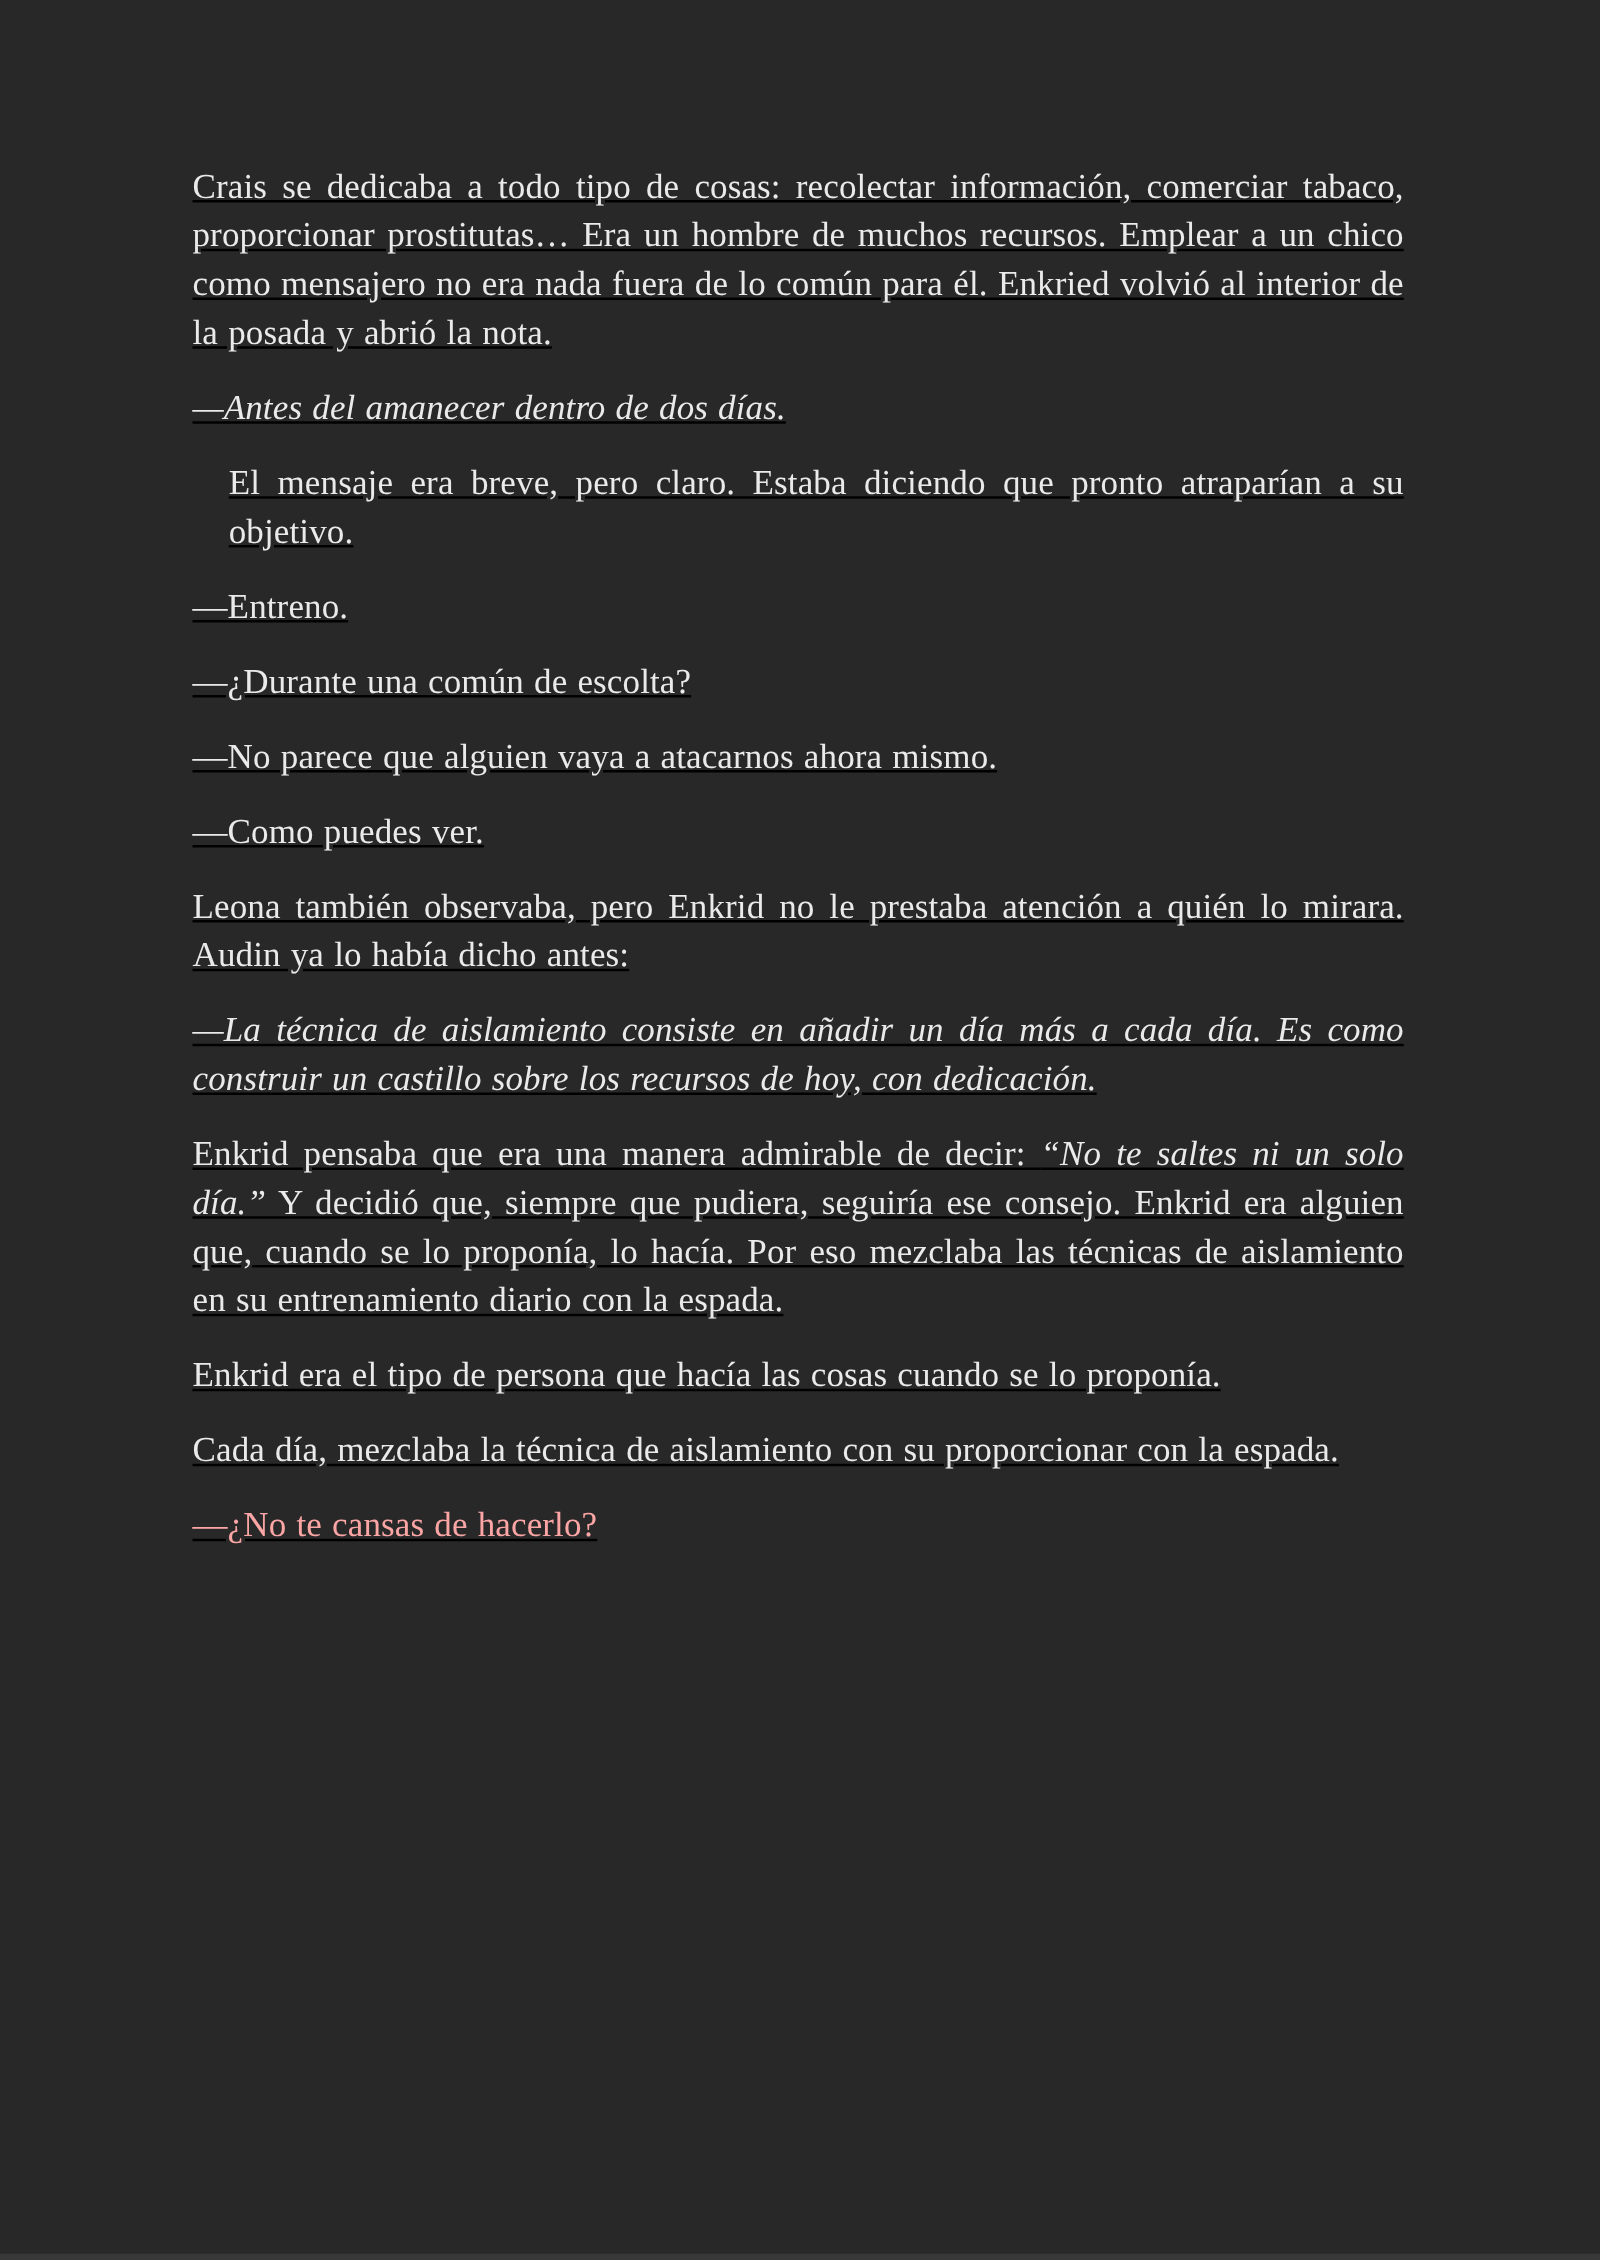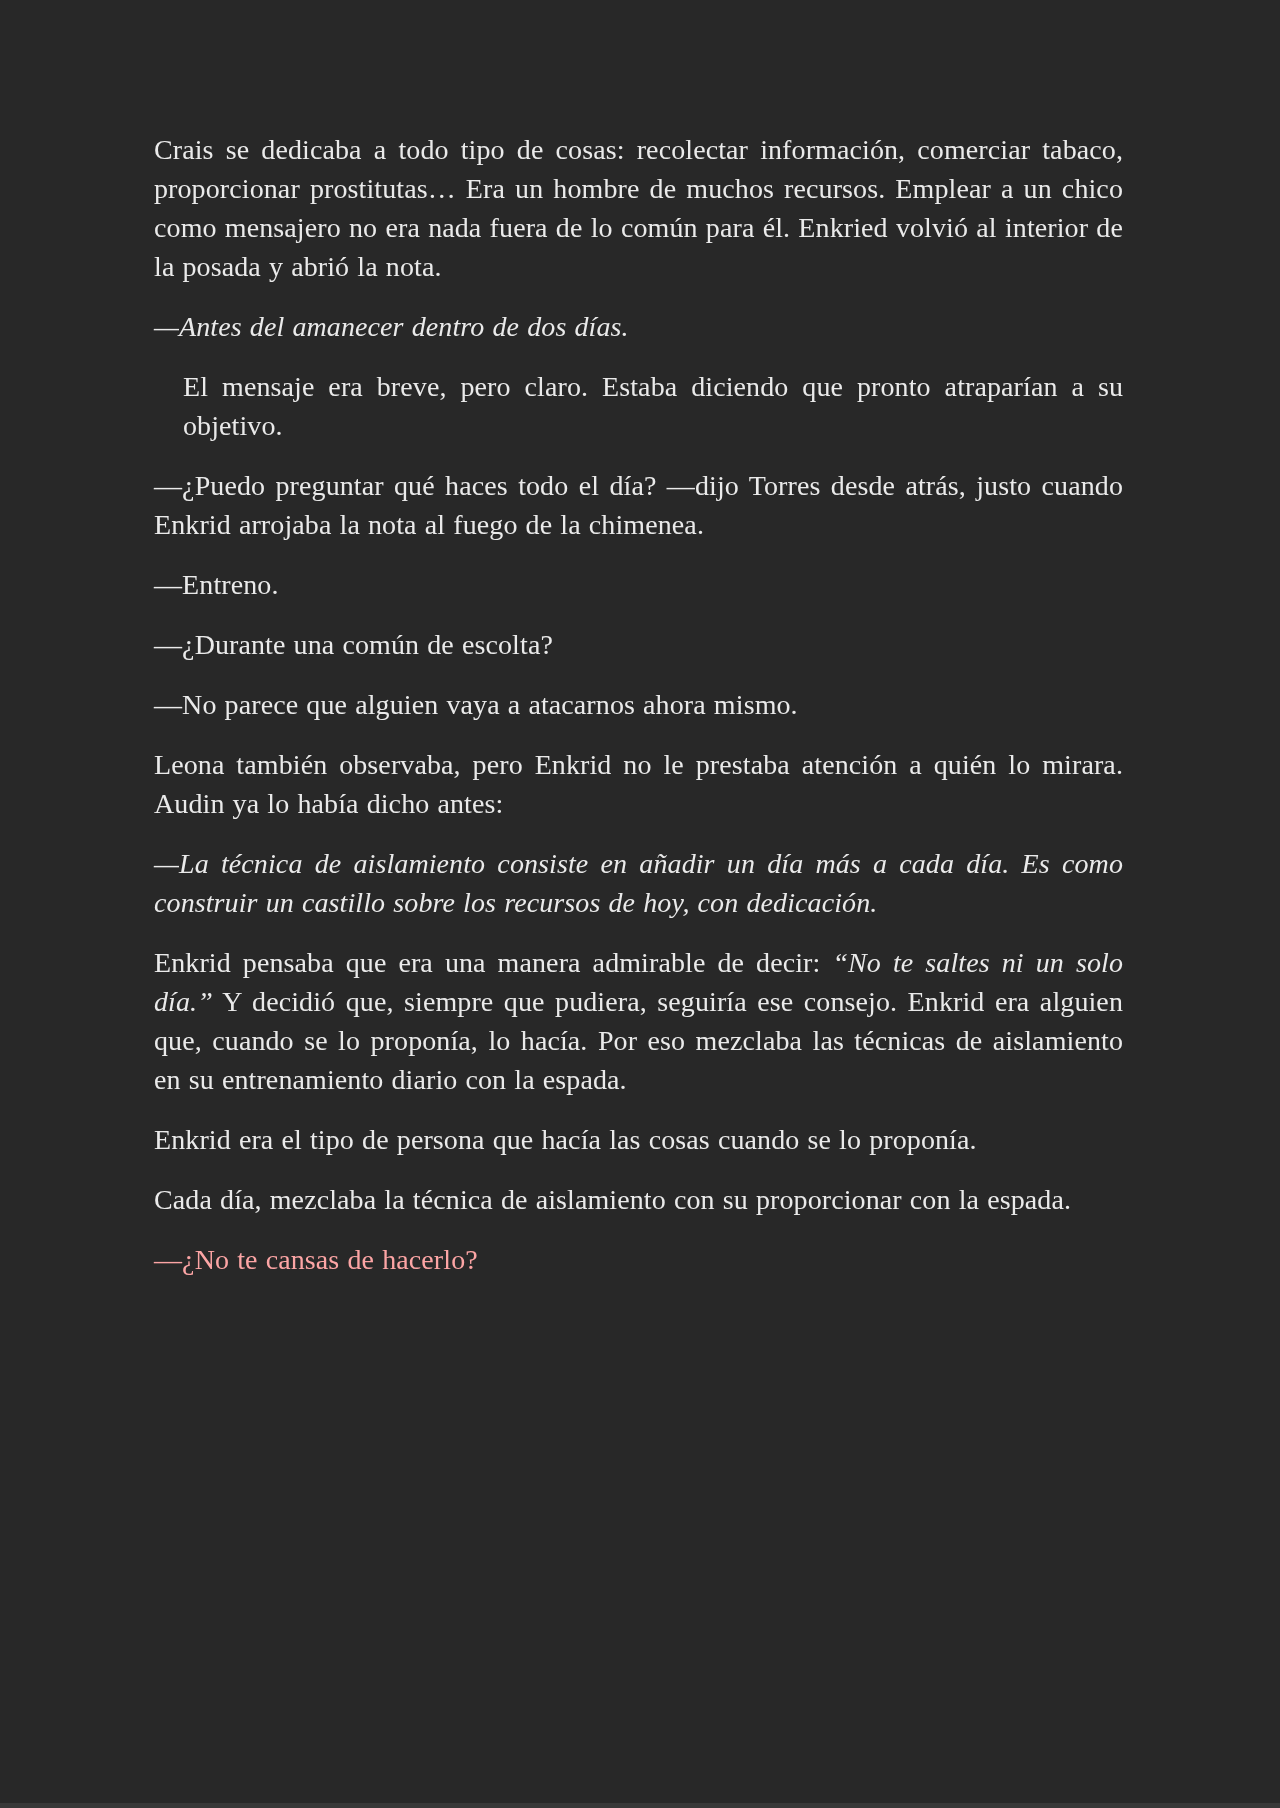--- a/index.html
+++ b/index.html
@@ -14,20 +14,21 @@
     font-family: "Liberation Serif", "DejaVu Serif", serif;
     position: relative;
   }
   .reader {
     position: absolute;
     top: 0; left: 0;
     width: 1280px;
     height: 1808px;
     box-sizing: border-box;
     padding: 130px 157px 0 154px;
+    text-decoration: underline;
   }
   .text-column p {
     margin: 0 0 21px 0;
     font-size: 28px;
     line-height: 39px;
     color: #eaeaea;
     text-align: justify;
     letter-spacing: 0.1px;
     word-spacing: 1px;
   }
@@ -44,24 +45,24 @@
   }
 </style>
 </head>
 <body style="background: rgb(40, 40, 40);">
 
 <div class="reader">
   <div class="text-column">
       <p style="color: rgb(234, 234, 234);"><span>Crais se dedicaba a todo tipo de cosas: recolectar información, comerciar tabaco, proporcionar prostitutas… Era un hombre de muchos recursos. Emplear a un chico como mensajero no era nada fuera de lo común para él. Enkried volvió al interior de la posada y abrió la nota.</span></p>
       <p style="color: rgb(234, 234, 234);"><span class="italic">—Antes del amanecer dentro de dos días.</span></p>
       <p style="color: rgb(234, 234, 234); margin-left: 29px;"><span>El mensaje era breve, pero claro. Estaba diciendo que pronto atraparían a su objetivo.</span></p>
-      <p style="color: rgb(234, 234, 234);"><span>—¿Puedo preguntar qué haces todo el día? —dijo Torres desde atrás, justo cuando Enkrid arrojaba la nota al fuego de la chimenea.</span></p>
       <p style="color: rgb(234, 234, 234);"><span>—Entreno.</span></p>
       <p style="color: rgb(234, 234, 234);"><span>—¿Durante una común de escolta?</span></p>
       <p style="color: rgb(234, 234, 234);"><span>—No parece que alguien vaya a atacarnos ahora mismo.</span></p>
+      <p style="color: rgb(234, 234, 234);"><span>—Como puedes ver.</span></p>
       <p style="color: rgb(234, 234, 234);"><span>Leona también observaba, pero Enkrid no le prestaba atención a quién lo mirara. Audin ya lo había dicho antes:</span></p>
       <p style="color: rgb(234, 234, 234);"><span class="italic">—La técnica de aislamiento consiste en añadir un día más a cada día. Es como construir un castillo sobre los recursos de hoy, con dedicación.</span></p>
       <p style="color: rgb(234, 234, 234);"><span>Enkrid pensaba que era una manera admirable de decir: </span><span class="italic">“No te saltes ni un solo día.”</span><span> Y decidió que, siempre que pudiera, seguiría ese consejo. Enkrid era alguien que, cuando se lo proponía, lo hacía. Por eso mezclaba las técnicas de aislamiento en su entrenamiento diario con la espada.</span></p>
       <p style="color: rgb(234, 234, 234);"><span>Enkrid era el tipo de persona que hacía las cosas cuando se lo proponía.</span></p>
       <p style="color: rgb(234, 234, 234);"><span>Cada día, mezclaba la técnica de aislamiento con su proporcionar con la espada.</span></p>
       <p style="color: #fca5a5;"><span>—¿No te cansas de hacerlo?</span></p>
     </div>
 </div>
 <div class="bottom-bar" style="background: rgb(56, 56, 56);"></div>
 

